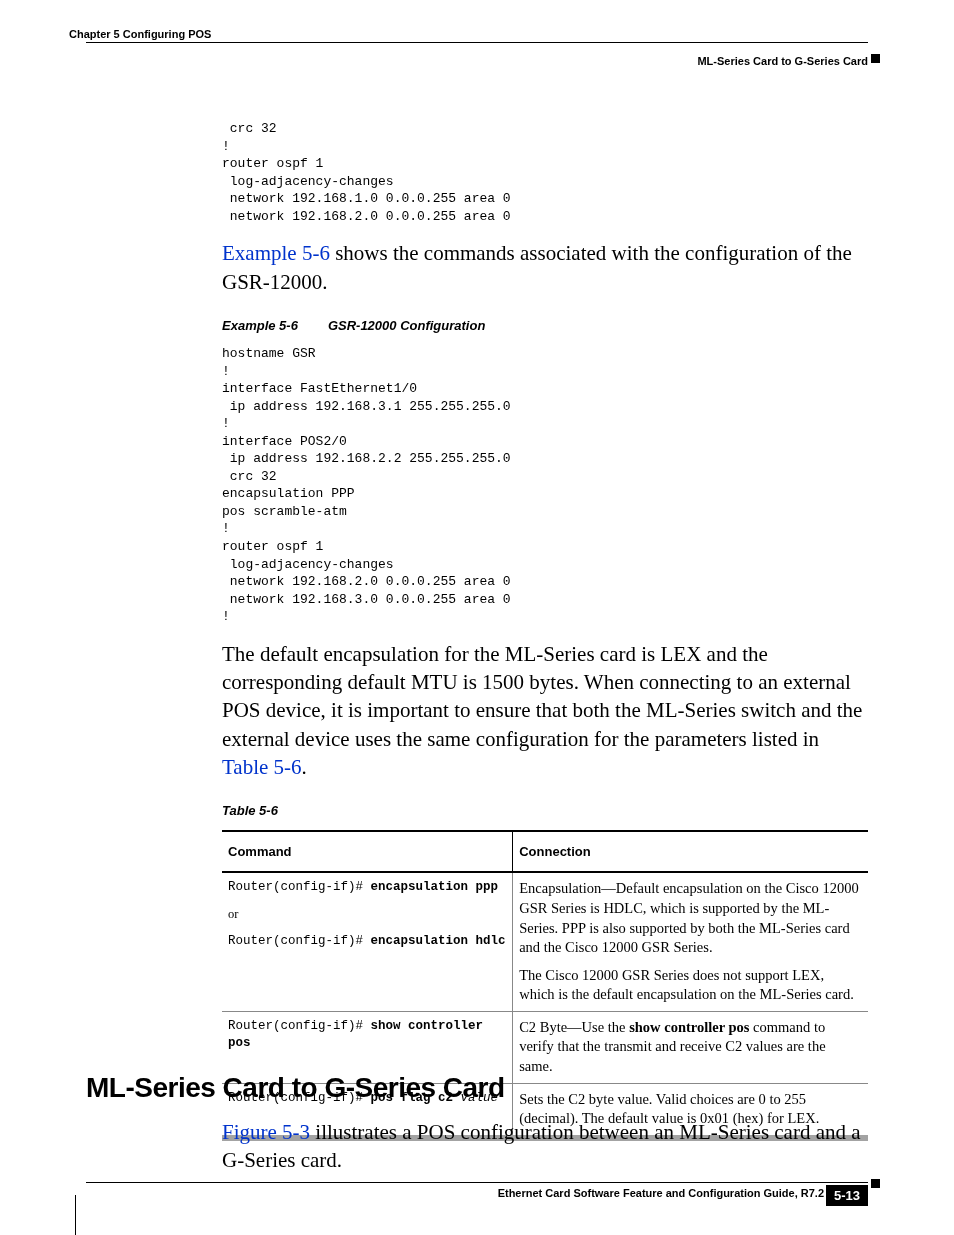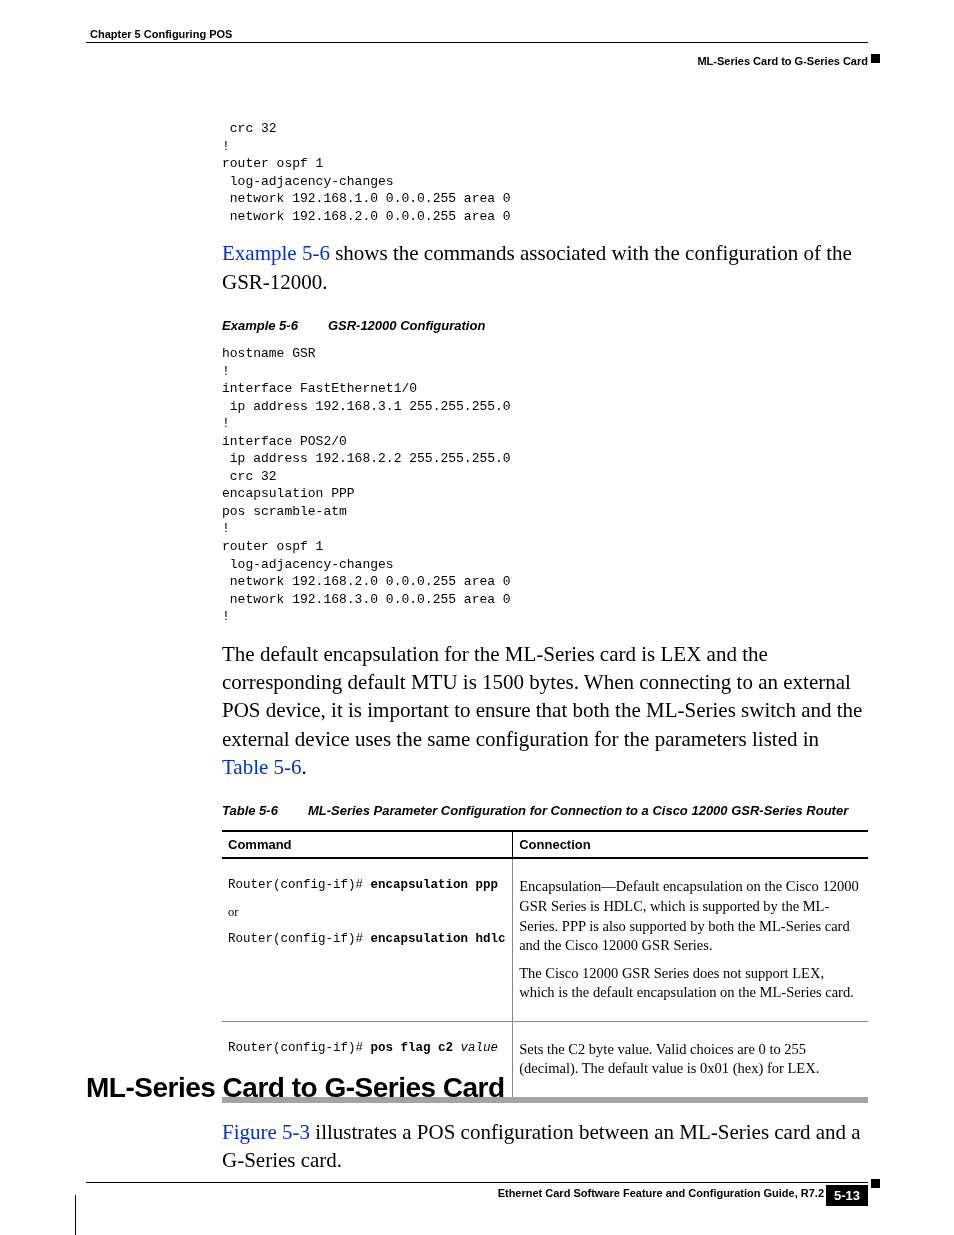--- a/index.html
+++ b/index.html
@@ -8,21 +8,21 @@
       width: 954px;
       height: 1235px;
       background: #fff;
       position: relative;
       font-size: 14px;
       color: #000;
     }
     .header-left {
       position: absolute;
       top: 28px;
-      left: 90px;
+      left: 69px;
       font-family: Arial, Helvetica, sans-serif;
       font-size: 11px;
       font-weight: bold;
     }
     .header-rule-top {
       position: absolute;
       top: 42px;
       left: 86px;
       right: 86px;
       height: 1px;
@@ -81,28 +81,28 @@
       font-size: 14.5px;
       margin-top: 8px;
     }
     th {
       font-family: Arial, Helvetica, sans-serif;
       font-weight: bold;
       text-align: left;
       border-top: 2px solid #000;
       border-bottom: 2px solid #000;
       border-left: 1px solid #000;
-      padding: 5px 6px;
+      padding: 12px 6px;
       font-size: 13px;
     }
     th:first-child { border-left: none; }
     td {
       border-bottom: 1px solid #888;
       border-left: 1px solid #888;
-      padding: 18px 6px;
+      padding: 6px 6px;
       vertical-align: top;
       line-height: 1.35;
     }
     td:first-child { border-left: none; }
     tr:last-child td { border-bottom: 6px solid #a3a3a3; }
     .cmd-cell { font-family: 'Courier New', Courier, monospace; font-size: 12.5px; }
     .cmd-bold { font-weight: bold; }
     .cmd-italic { font-style: italic; }
     .section-heading {
       position: absolute;
@@ -204,40 +204,47 @@
  network 192.168.2.0 0.0.0.255 area 0
  network 192.168.3.0 0.0.0.255 area 0
 !</div>
 
   <div class="body-text">
     <span>The default encapsulation for the ML-Series card is LEX and the corresponding default MTU is 1500 bytes. When connecting to an external POS device, it is important to ensure that both the ML-Series switch and the external device uses the same configuration for the parameters listed in </span><span class="link">Table 5-6</span><span>.</span>
   </div>
 
   <div class="caption">
     <span class="caption-label">Table 5-6</span>
-    <span class="caption-text">ML-Series Parameter Configuration for Connection to a Cisco 12000 GSR-Series Router</span>
   </div>
 
   <table>
     <thead>
       <tr>
         <th style="width:45%">Command</th>
         <th>Connection</th>
       </tr>
     </thead>
     <tbody>
       <tr>
         <td class="cmd-cell">
           <span>Router(config-if)# </span><span class="cmd-bold">encapsulation ppp</span>
           <div style="font-family:'Times New Roman';margin:10px 0">or</div>
           <span>Router(config-if)# </span><span class="cmd-bold">encapsulation hdlc</span>
         </td>
         <td>
           <div>Encapsulation—Default encapsulation on the Cisco 12000 GSR Series is HDLC, which is supported by the ML-Series. PPP is also supported by both the ML-Series card and the Cisco 12000 GSR Series.</div>
           <div class="para-block">The Cisco 12000 GSR Series does not support LEX, which is the default encapsulation on the ML-Series card.</div>
+        </td>
+      </tr>
+      <tr>
+        <td class="cmd-cell">
+          <span>Router(config-if)# </span><span class="cmd-bold">show controller pos</span>
+        </td>
+        <td>
+          <span>C2 Byte—Use the </span><b>show controller pos</b><span> command to verify that the transmit and receive C2 values are the same.</span>
         </td>
       </tr>
       <tr>
         <td class="cmd-cell">
           <span>Router(config-if)# </span><span class="cmd-bold">pos flag c2 </span><span class="cmd-italic">value</span>
         </td>
         <td>Sets the C2 byte value. Valid choices are 0 to 255 (decimal). The default value is 0x01 (hex) for LEX.</td>
       </tr>
     </tbody>
   </table>

